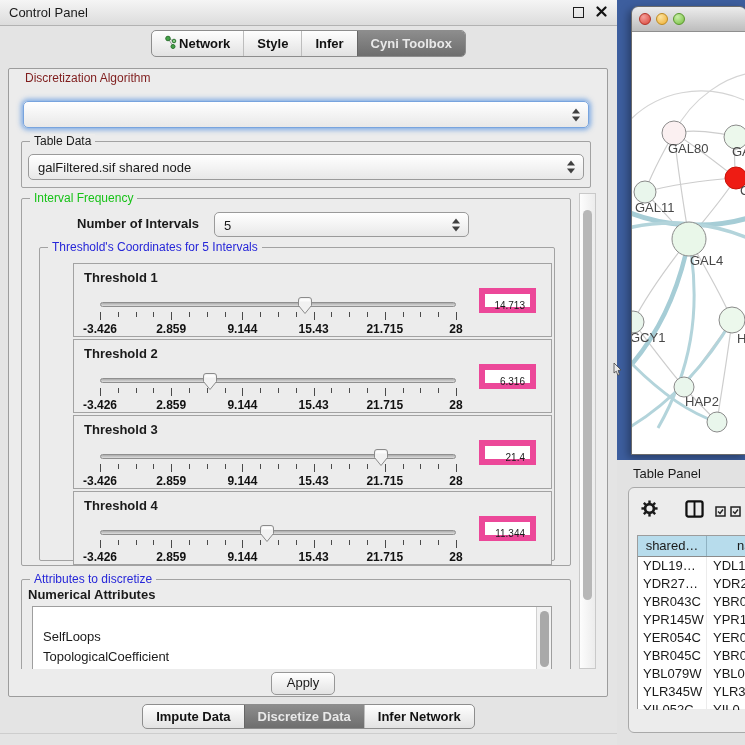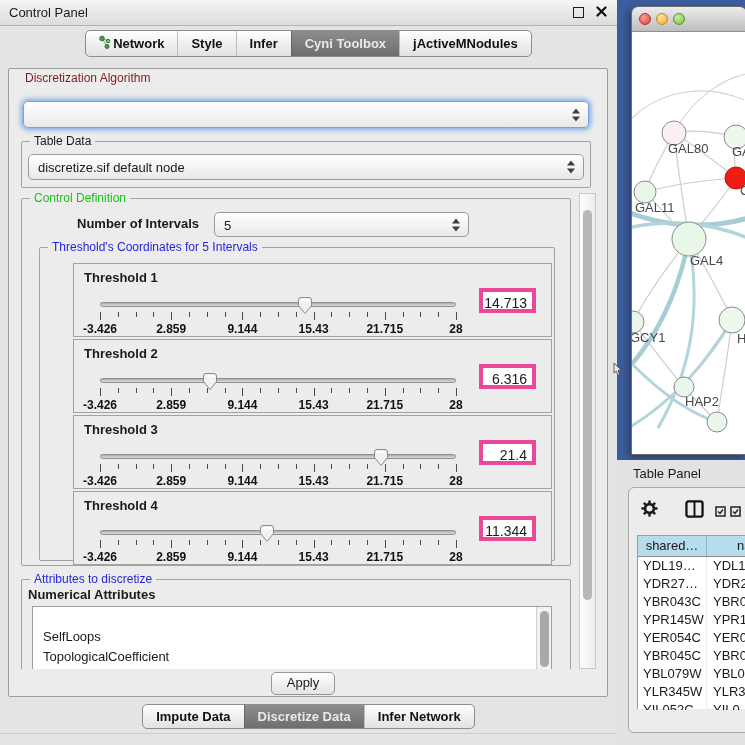--- a/index.html
+++ b/index.html
@@ -68,21 +68,21 @@
   .thr-slider{position:absolute;left:26px;top:34px;width:356px;height:38px}
   .track{position:absolute;left:0;top:4px;width:100%;height:5px;border:1px solid #8f8f8f;
     border-radius:3px;background:linear-gradient(#ababab,#dedede);box-sizing:border-box}
   .thumb{position:absolute;top:-2px;width:16px;height:19px}
   .tick{position:absolute;width:1px;background:#4a4a4a}
   .tick.major{top:14px;height:8px}
   .tick.minor{top:14px;height:5px}
   .ticklbl{position:absolute;top:24px;transform:translateX(-50%);font-size:12px;font-weight:bold;
     white-space:nowrap;color:#111}
   .thr-value{position:absolute;left:405px;top:24px;width:57px;height:25px;background:#fff;
-    border:4px solid #ec4899;box-sizing:border-box;font-size:14px;line-height:23px;text-align:right;
+    border:6px solid #ec4899;box-sizing:border-box;font-size:10px;line-height:23px;text-align:right;
     padding-right:5px}
 
   .attrs-grp{left:6px;top:386px;width:550px;height:118px}
   .attrs-sub{position:absolute;left:6px;top:7px;font-size:13px;font-weight:bold}
   .listbox{position:absolute;left:10px;top:26px;width:520px;height:80px;background:#fff;
     border:1px solid #9e9e9e;box-sizing:border-box;overflow:hidden}
   .listbox ul{margin:20px 0 0 0;padding:0 0 0 10px;list-style:none;font-size:13px}
   .listbox li{height:20px;line-height:20px}
   .list-vscroll{position:absolute;right:0;top:0;width:14px;height:100%;background:#f2f2f2;
     border-left:1px solid #d0d0d0}
@@ -156,45 +156,42 @@
         </div>
         <div class="seg-item">
           <span>Style</span>
         </div>
         <div class="seg-item">
           <span>Infer</span>
         </div>
         <div class="seg-item sel">
           <span>Cyni Toolbox</span>
         </div>
-        <div class="seg-item">
-          <span>jActiveMNodules</span>
-        </div>
       </div>
   </div>
 
   <div class="cp-main">
     <span class="algo-title">Discretization Algorithm</span>
 
     <div class="combo algo-combo">
       <span class="spin"></span>
     </div>
 
 
     <div class="grp tabledata">
       <span class="grp-title">Table Data</span>
       <div class="combo" style="left:6px;top:12px;width:556px;height:26px">
-        <span class="ctext">discretize.sif default node</span>
+        <span class="ctext">galFiltered.sif shared node</span>
         <span class="spin"></span>
       </div>
     </div>
 
     <div class="scrollpane">
       <div class="grp interval-grp">
-        <span class="grp-title green">Control Definition</span>
+        <span class="grp-title green">Interval Frequency</span>
         <span class="noi-label">Number of Intervals</span>
         <div class="combo noi">
           <span class="ctext">5</span>
           <span class="spin"></span>
         </div>
         <div class="grp thr-grp">
           <span class="grp-title blue">Threshold's Coordinates for 5 Intervals</span>
           <div id="threshold-list">
               <div class="thr-box" style="top: 15px;">
                 <div class="thr-label">Threshold 1</div>

